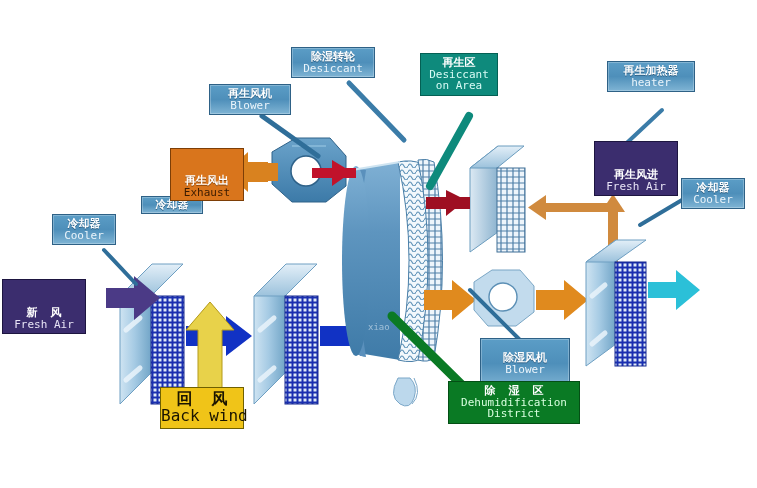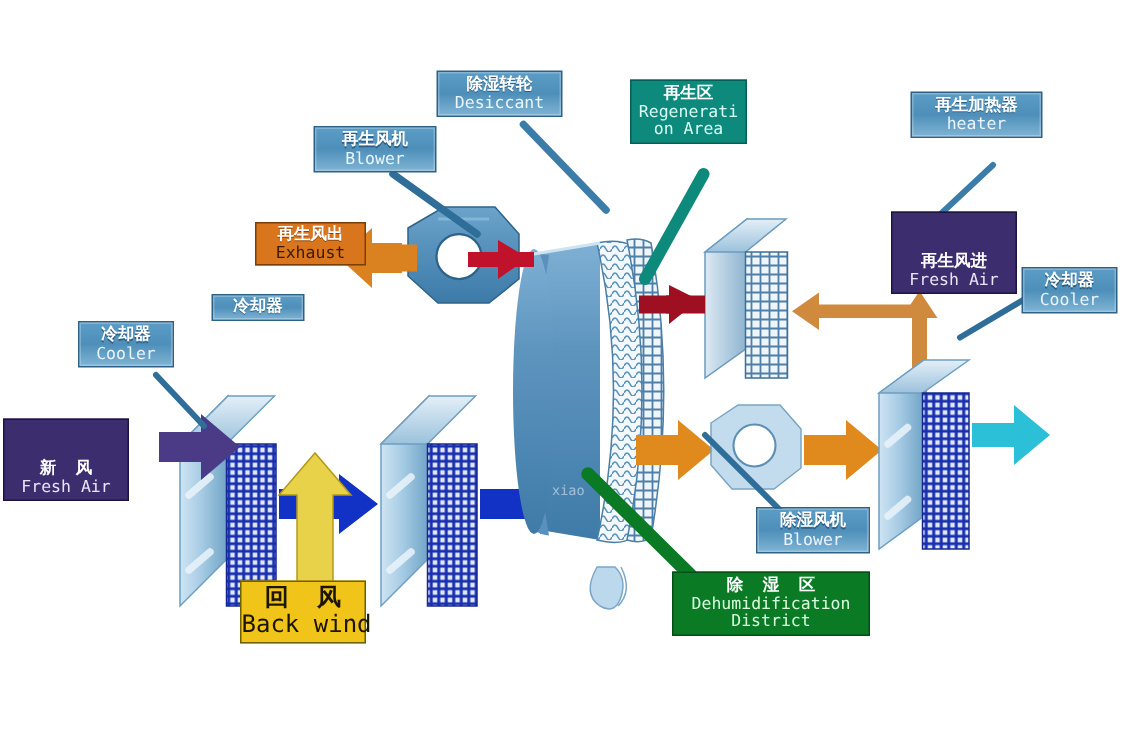--- a/index.html
+++ b/index.html
@@ -22,21 +22,21 @@
   .blue .cn{color:#ffffff;text-shadow:0 1px 0 #2b5e82;}
   .blue .en{color:#eaf4fb;}
 
   
   .navy{background:#3b2d6e;border:1px solid #1d1540;color:#fff;}
   .navy .cn{color:#ffffff;margin-top:24px;}
   .navy .en{color:#e8e4f6;}
 
   
   .orange{background:#d9751c;border:1px solid #7d3e06;}
-  .orange .cn{color:#ffffff;text-shadow:0 1px 0 #8a4408;}
+  .orange .cn{color:#ffffff;text-shadow:0 1px 0 #8a4408;margin-top:24px;}
   .orange .en{color:#3a1b00;}
 
   
   .teal{background:#0e8a7c;border:1px solid #046054;text-align:center;}
   .teal .cn{color:#ffffff;}
   .teal .en{color:#d8fbf5;}
 
   
   .green{background:#0a7a24;border:1px solid #044f15;}
   .green .cn{color:#ffffff;}
@@ -242,21 +242,21 @@
     <span class="en">Desiccant</span>
   </div>
 
   <div class="lbl blue" style="left:209px;top:84px;width:82px;padding:3px 0;font-size:11px;">
     <span class="cn">再生风机</span>
     <span class="en">Blower</span>
   </div>
 
   <div class="lbl teal" style="left:420px;top:53px;width:78px;padding:3px 2px;font-size:11px;white-space:normal;">
     <span class="cn">再生区</span>
-    <span class="en">Regenerati on Area</span>
+    <span class="en">Desiccant on Area</span>
   </div>
 
   <div class="lbl blue" style="left:607px;top:61px;width:88px;padding:3px 0;font-size:11px;">
     <span class="cn">再生加热器</span>
     <span class="en">heater</span>
   </div>
 
   <div class="lbl navy" style="left:594px;top:141px;width:84px;padding:3px 0;font-size:11px;">
     <span class="cn">再生风进</span>
     <span class="en">Fresh Air</span>
@@ -284,21 +284,21 @@
   <div class="lbl navy" style="left:2px;top:279px;width:84px;padding:3px 0;font-size:11px;">
     <span class="cn sp">新 风</span>
     <span class="en">Fresh Air</span>
   </div>
 
   <div class="lbl yellow" style="left:160px;top:387px;width:84px;padding:3px 0;font-size:16px;">
     <span class="cn sp">回 风</span>
     <span class="en">Back wind</span>
   </div>
 
-  <div class="lbl blue" style="left:504px;top:338px;width:76px;padding:3px 0;font-size:11px;">
+  <div class="lbl blue" style="left:480px;top:338px;width:90px;padding:13px 0;font-size:11px;">
     <span class="cn">除湿风机</span>
     <span class="en">Blower</span>
   </div>
 
   <div class="lbl green" style="left:448px;top:381px;width:132px;padding:3px 0;font-size:11px;white-space:normal;">
     <span class="cn sp">除 湿 区</span>
     <span class="en">Dehumidification District</span>
   </div>
 
 

